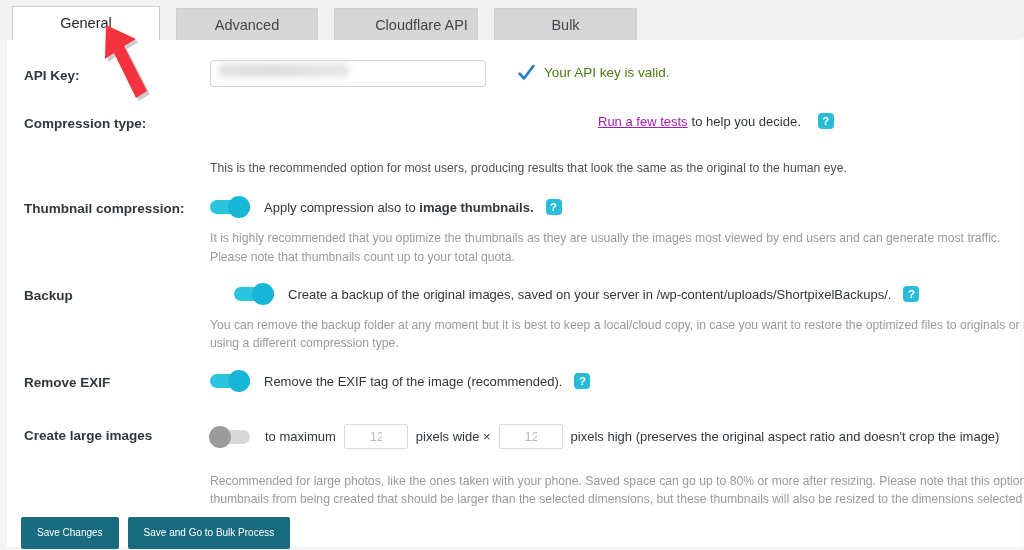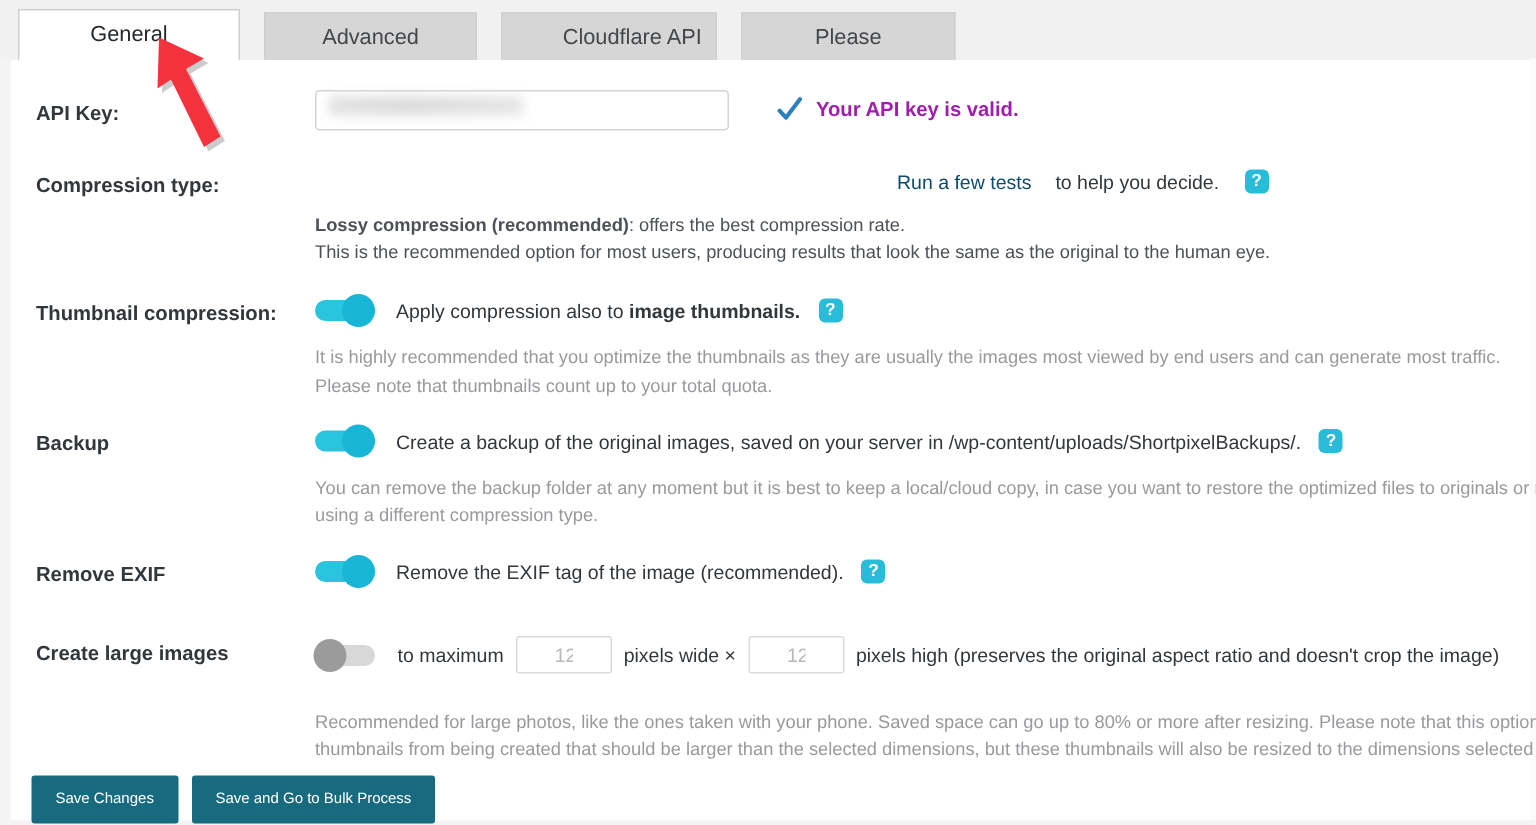--- a/index.html
+++ b/index.html
@@ -132,22 +132,22 @@
   .valid-wrap {
     position: absolute;
     left: 518px; top: 64px;
     display: flex;
     align-items: center;
     gap: 9px;
   }
   .check-icon { width: 17px; height: 17px; display: block; }
   .valid-text {
     font-size: 13.5px;
-    font-weight: 700;
-    color: #a21caf;
+    font-weight: 400;
+    color: #4d7c0f;
     white-space: nowrap;
   }
 
   
   .seg {
     display: flex;
     width: 375px;
     height: 30px;
   }
   .seg-btn {
@@ -167,27 +167,28 @@
   }
   .tests-wrap {
     position: absolute;
     left: 598px; top: 113px;
     display: flex;
     align-items: center;
     white-space: nowrap;
   }
   .tests-link {
     font-size: 13px;
-    color: #0c4a6e;
+    color: #a21caf;
+    text-decoration: underline;
     cursor: pointer;
   }
   .tests-tail {
     font-size: 13px;
     color: #32373c;
-    margin-left: 16px;
+    margin-left: 4px;
   }
 
   
   .help {
     width: 16px; height: 16px;
     border-radius: 4px;
     background: #29bcd9;
     color: #ffffff;
     font-size: 11.5px;
     font-weight: 700;
@@ -299,21 +300,21 @@
 
   <div class="tabstrip-bg"></div>
   <div class="edge-left"></div>
   <div class="edge-right"></div>
   <div class="edge-bottom"></div>
 
   <div class="tabs">
     <div class="tab active tab-general">General</div>
     <div class="tab tab-advanced">Advanced</div>
     <div class="tab tab-cloudflare">Cloudflare API</div>
-    <div class="tab tab-tools">Please</div>
+    <div class="tab tab-tools">Bulk</div>
   </div>
   <div class="tab-underlap"></div>
 
   <svg class="arrow" viewBox="0 0 80 92">
     <g transform="translate(3,4)">
       <path d="M3 3 L33 17 L21 24 L44 69 L33 76 L11 31 L2 37 Z" fill="#000000" opacity="0.20" transform="translate(3,3)"></path>
       <path d="M3 3 L33 17 L21 24 L44 69 L33 76 L11 31 L2 37 Z" fill="#f5333f"></path>
     </g>
   </svg>
 
@@ -331,40 +332,37 @@
   </div>
 
   <div class="lbl" style="top:116px;">Compression type:</div>
 
   <div class="tests-wrap">
     <span class="tests-link">Run a few tests</span>
     <span class="tests-tail">to help you decide.</span>
     <span class="help" style="margin-left:17px;">?</span>
   </div>
 
-  <div class="note dark" style="left:210px; top:141px;">
-    <b>Lossy compression (recommended)</b><span>: offers the best compression rate.</span>
-  </div>
   <div class="note dark" style="left:210px; top:159px;">This is the recommended option for most users, producing results that look the same as the original to the human eye.</div>
 
   <div class="lbl" style="top:201px;">Thumbnail compression:</div>
   <div class="ctl" style="top:199px;">
     <div class="tog-row">
       <span class="toggle">
         <span class="knob"></span>
       </span>
       <span class="tog-text"><span>Apply compression also to </span><b>image thumbnails.</b></span>
       <span class="help">?</span>
     </div>
   </div>
   <div class="note" style="left:210px; top:229px;">It is highly recommended that you optimize the thumbnails as they are usually the images most viewed by end users and can generate most traffic.</div>
   <div class="note" style="left:210px; top:248px;">Please note that thumbnails count up to your total quota.</div>
 
   <div class="lbl" style="top:288px;">Backup</div>
-  <div class="ctl" style="top:286px;">
+  <div class="ctl" style="top:286px;margin-left:24px;">
     <div class="tog-row">
       <span class="toggle">
         <span class="knob"></span>
       </span>
       <span class="tog-text">Create a backup of the original images, saved on your server in /wp-content/uploads/ShortpixelBackups/.</span>
       <span class="help">?</span>
     </div>
   </div>
   <div class="note" style="left:210px; top:316px;">You can remove the backup folder at any moment but it is best to keep a local/cloud copy, in case you want to restore the optimized files to originals or re-optimize the images</div>
   <div class="note" style="left:210px; top:334px;">using a different compression type.</div>

